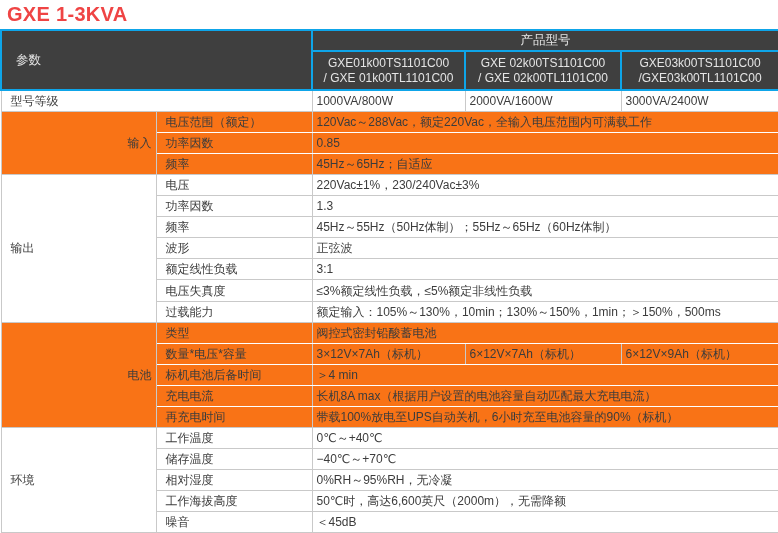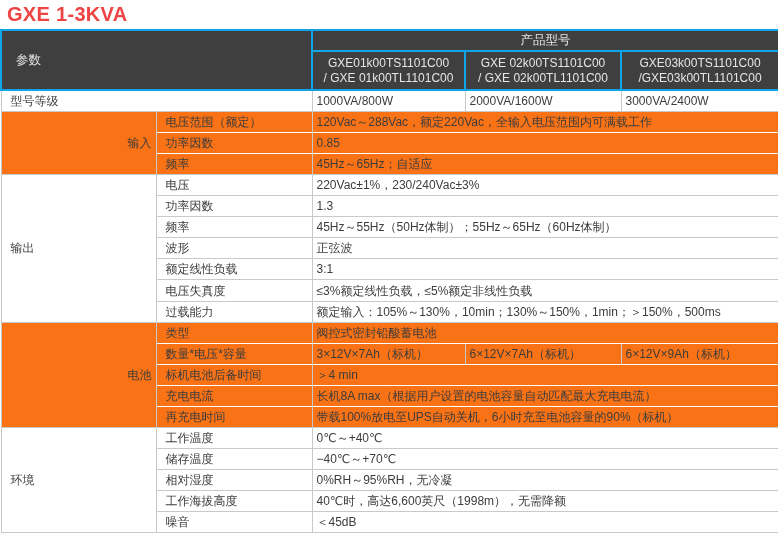--- a/index.html
+++ b/index.html
@@ -160,20 +160,20 @@
     <tr>
       <td class="lbl">储存温度</td>
       <td class="val" colspan="3">−40℃～+70℃</td>
     </tr>
     <tr>
       <td class="lbl">相对湿度</td>
       <td class="val" colspan="3">0%RH～95%RH，无冷凝</td>
     </tr>
     <tr>
       <td class="lbl">工作海拔高度</td>
-      <td class="val" colspan="3">40℃时，高达6,600英尺（1998m），无需降额</td>
+      <td class="val" colspan="3">50℃时，高达6,600英尺（2000m），无需降额</td>
     </tr>
     <tr>
       <td class="lbl">噪音</td>
       <td class="val" colspan="3">＜45dB</td>
     </tr>
   </tbody>
 </table>
 
 </body></html>

